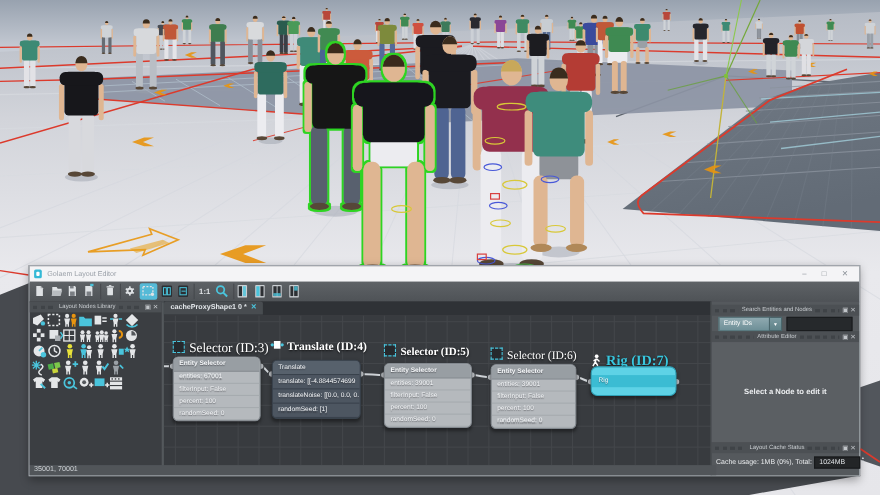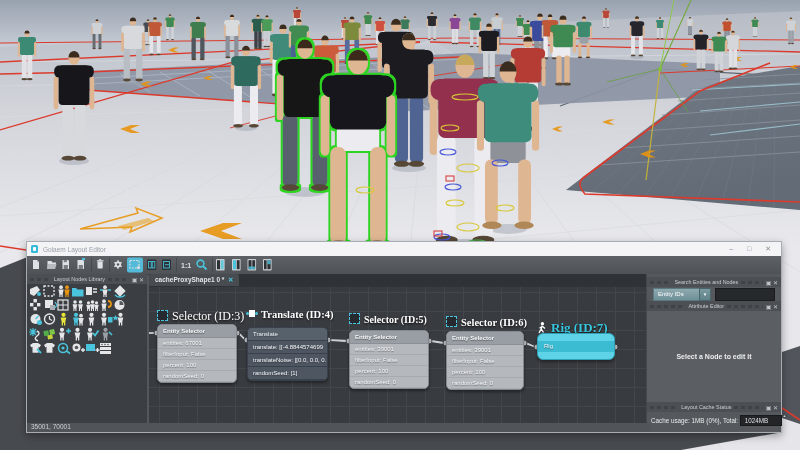--- a/index.html
+++ b/index.html
@@ -996,21 +996,21 @@
         <div style="height:12px;border-bottom:1px solid #39424c;padding:0 5px;line-height:12px;white-space:nowrap">randomSeed: [1]</div>
       </div>
       <div style="position:absolute;left:200px;top:26px;white-space:nowrap;font-family:'Liberation Serif',serif;font-weight:bold;font-size:10px;color:#fff;text-shadow:0 1px 2px rgba(0,0,0,0.8)"><span style="display:inline-block;width:9px;height:9px;margin-right:4px;border:1.5px dashed #4ac4dc;background:#26292d;vertical-align:-1px"></span>Selector (ID:5)</div>
       <div style="position:absolute;left:200px;top:43px;width:78px;border-radius:5px;background:#b5b9bd;border:1px solid #83898f;box-shadow:0 2px 3px rgba(0,0,0,0.4);overflow:hidden">
         <div style="height:12px;background:#989ea3;border-bottom:1px solid #8a9095;font-weight:bold;padding:0 5px;line-height:12px">Entity Selector</div>
         <div style="height:10px;border-bottom:1px solid #a6abaf;padding:0 5px;line-height:10px">entities: 39001</div>
         <div style="height:10px;border-bottom:1px solid #a6abaf;padding:0 5px;line-height:10px">filterInput: False</div>
         <div style="height:10px;border-bottom:1px solid #a6abaf;padding:0 5px;line-height:10px">percent: 100</div>
         <div style="height:10px;border-bottom:1px solid #a6abaf;padding:0 5px;line-height:10px">randomSeed: 0</div>
       </div>
-      <div style="position:absolute;left:297px;top:29px;white-space:nowrap;font-family:'Liberation Serif',serif;font-weight:bold;font-size:10.5px;color:#fff;text-shadow:0 1px 2px rgba(0,0,0,0.8)"><span style="display:inline-block;width:9px;height:9px;margin-right:4px;border:1.5px dashed #4ac4dc;background:#26292d;vertical-align:-1px"></span>Selector (ID:6)</div>
+      <div style="position:absolute;left:297px;top:29px;white-space:nowrap;font-family:'Liberation Serif',serif;font-weight:normal;font-size:10.5px;color:#fff;text-shadow:0 1px 2px rgba(0,0,0,0.8)"><span style="display:inline-block;width:9px;height:9px;margin-right:4px;border:1.5px dashed #4ac4dc;background:#26292d;vertical-align:-1px"></span>Selector (ID:6)</div>
       <div style="position:absolute;left:297px;top:44px;width:76px;border-radius:5px;background:#b5b9bd;border:1px solid #83898f;box-shadow:0 2px 3px rgba(0,0,0,0.4);overflow:hidden">
         <div style="height:12px;background:#989ea3;border-bottom:1px solid #8a9095;font-weight:bold;padding:0 5px;line-height:12px">Entity Selector</div>
         <div style="height:10px;border-bottom:1px solid #a6abaf;padding:0 5px;line-height:10px">entities: 39001</div>
         <div style="height:10px;border-bottom:1px solid #a6abaf;padding:0 5px;line-height:10px">filterInput: False</div>
         <div style="height:10px;border-bottom:1px solid #a6abaf;padding:0 5px;line-height:10px">percent: 100</div>
         <div style="height:10px;border-bottom:1px solid #a6abaf;padding:0 5px;line-height:10px">randomSeed: 0</div>
       </div>
       <div style="position:absolute;left:388px;top:33px;white-space:nowrap;font-family:'Liberation Serif',serif;font-weight:bold;font-size:13px;color:#38c6de;text-shadow:0 1px 2px rgba(0,0,0,0.8)"><svg width="10" height="12" viewBox="0 0 10 12" style="margin-right:4px;vertical-align:-2px">
           <circle cx="5.4" cy="1.8" r="1.7" fill="#fff"></circle>
           <path d="M5.2,3.8 L4.2,7 L2,10.8 M4.2,7 L6.5,10.5 M5.2,4.2 L2.6,6.2 M5.4,4.2 L8,6.6" stroke="#fff" stroke-width="1.3" fill="none"></path>

